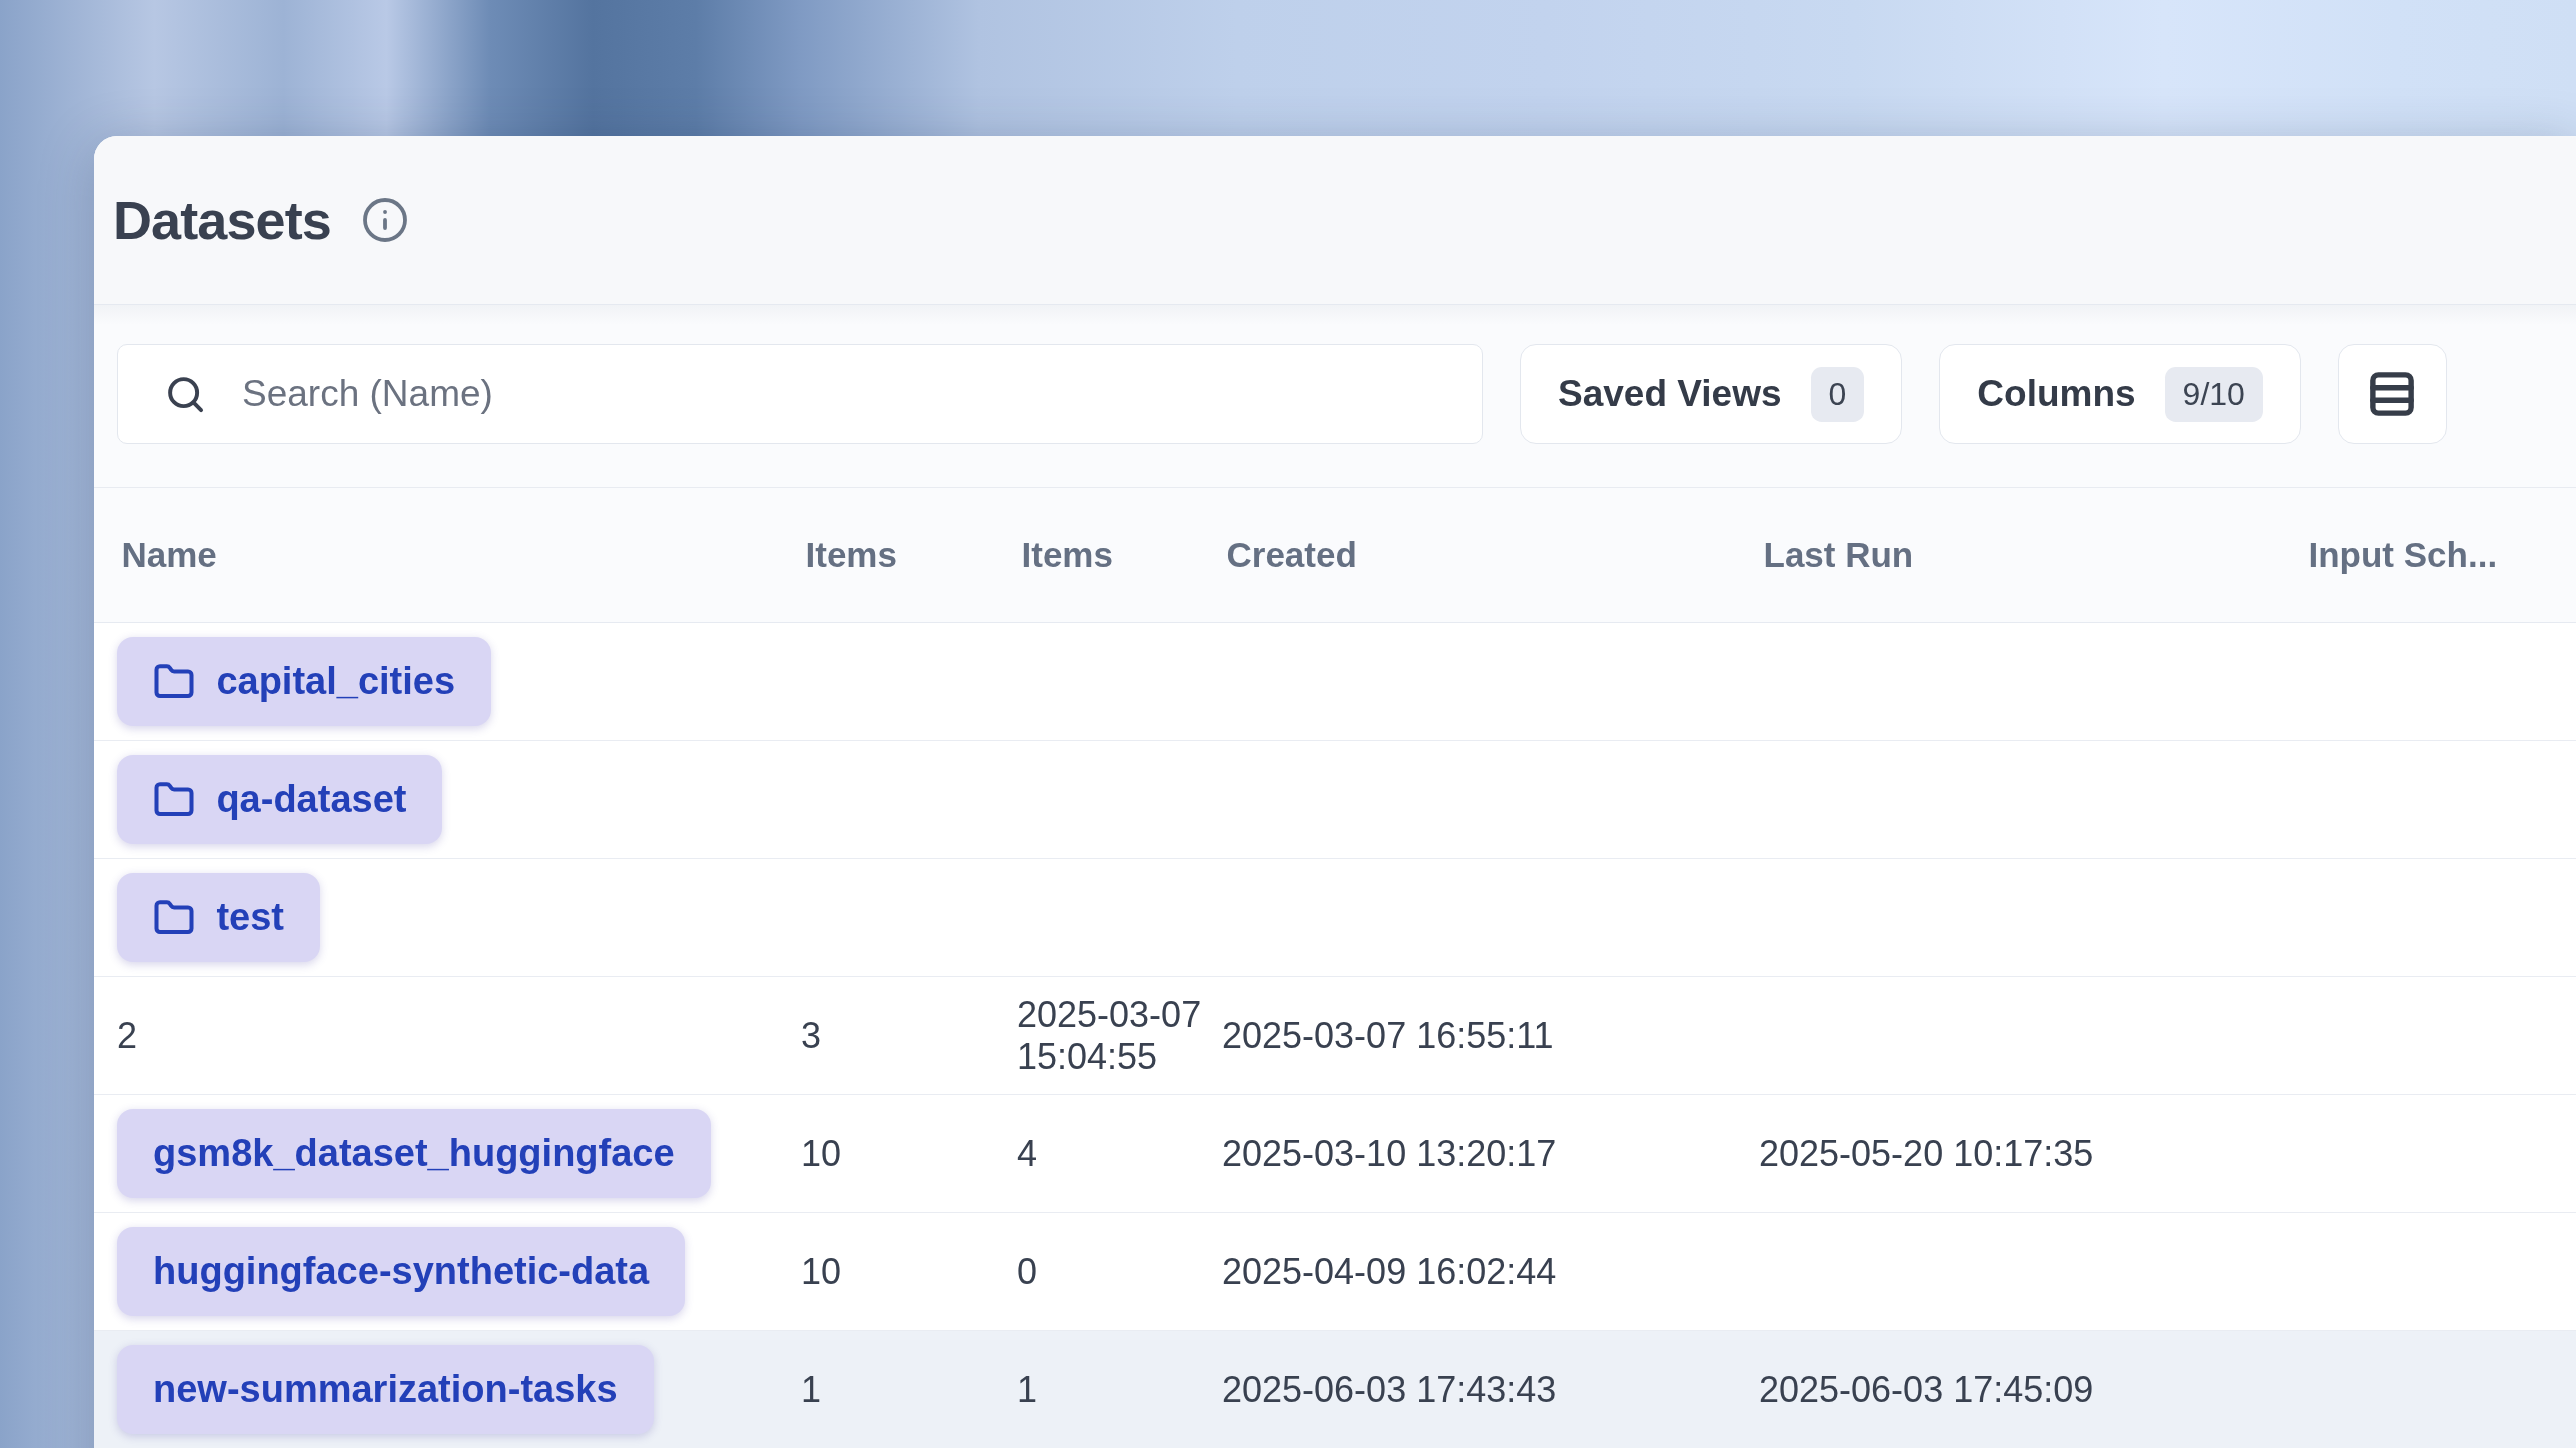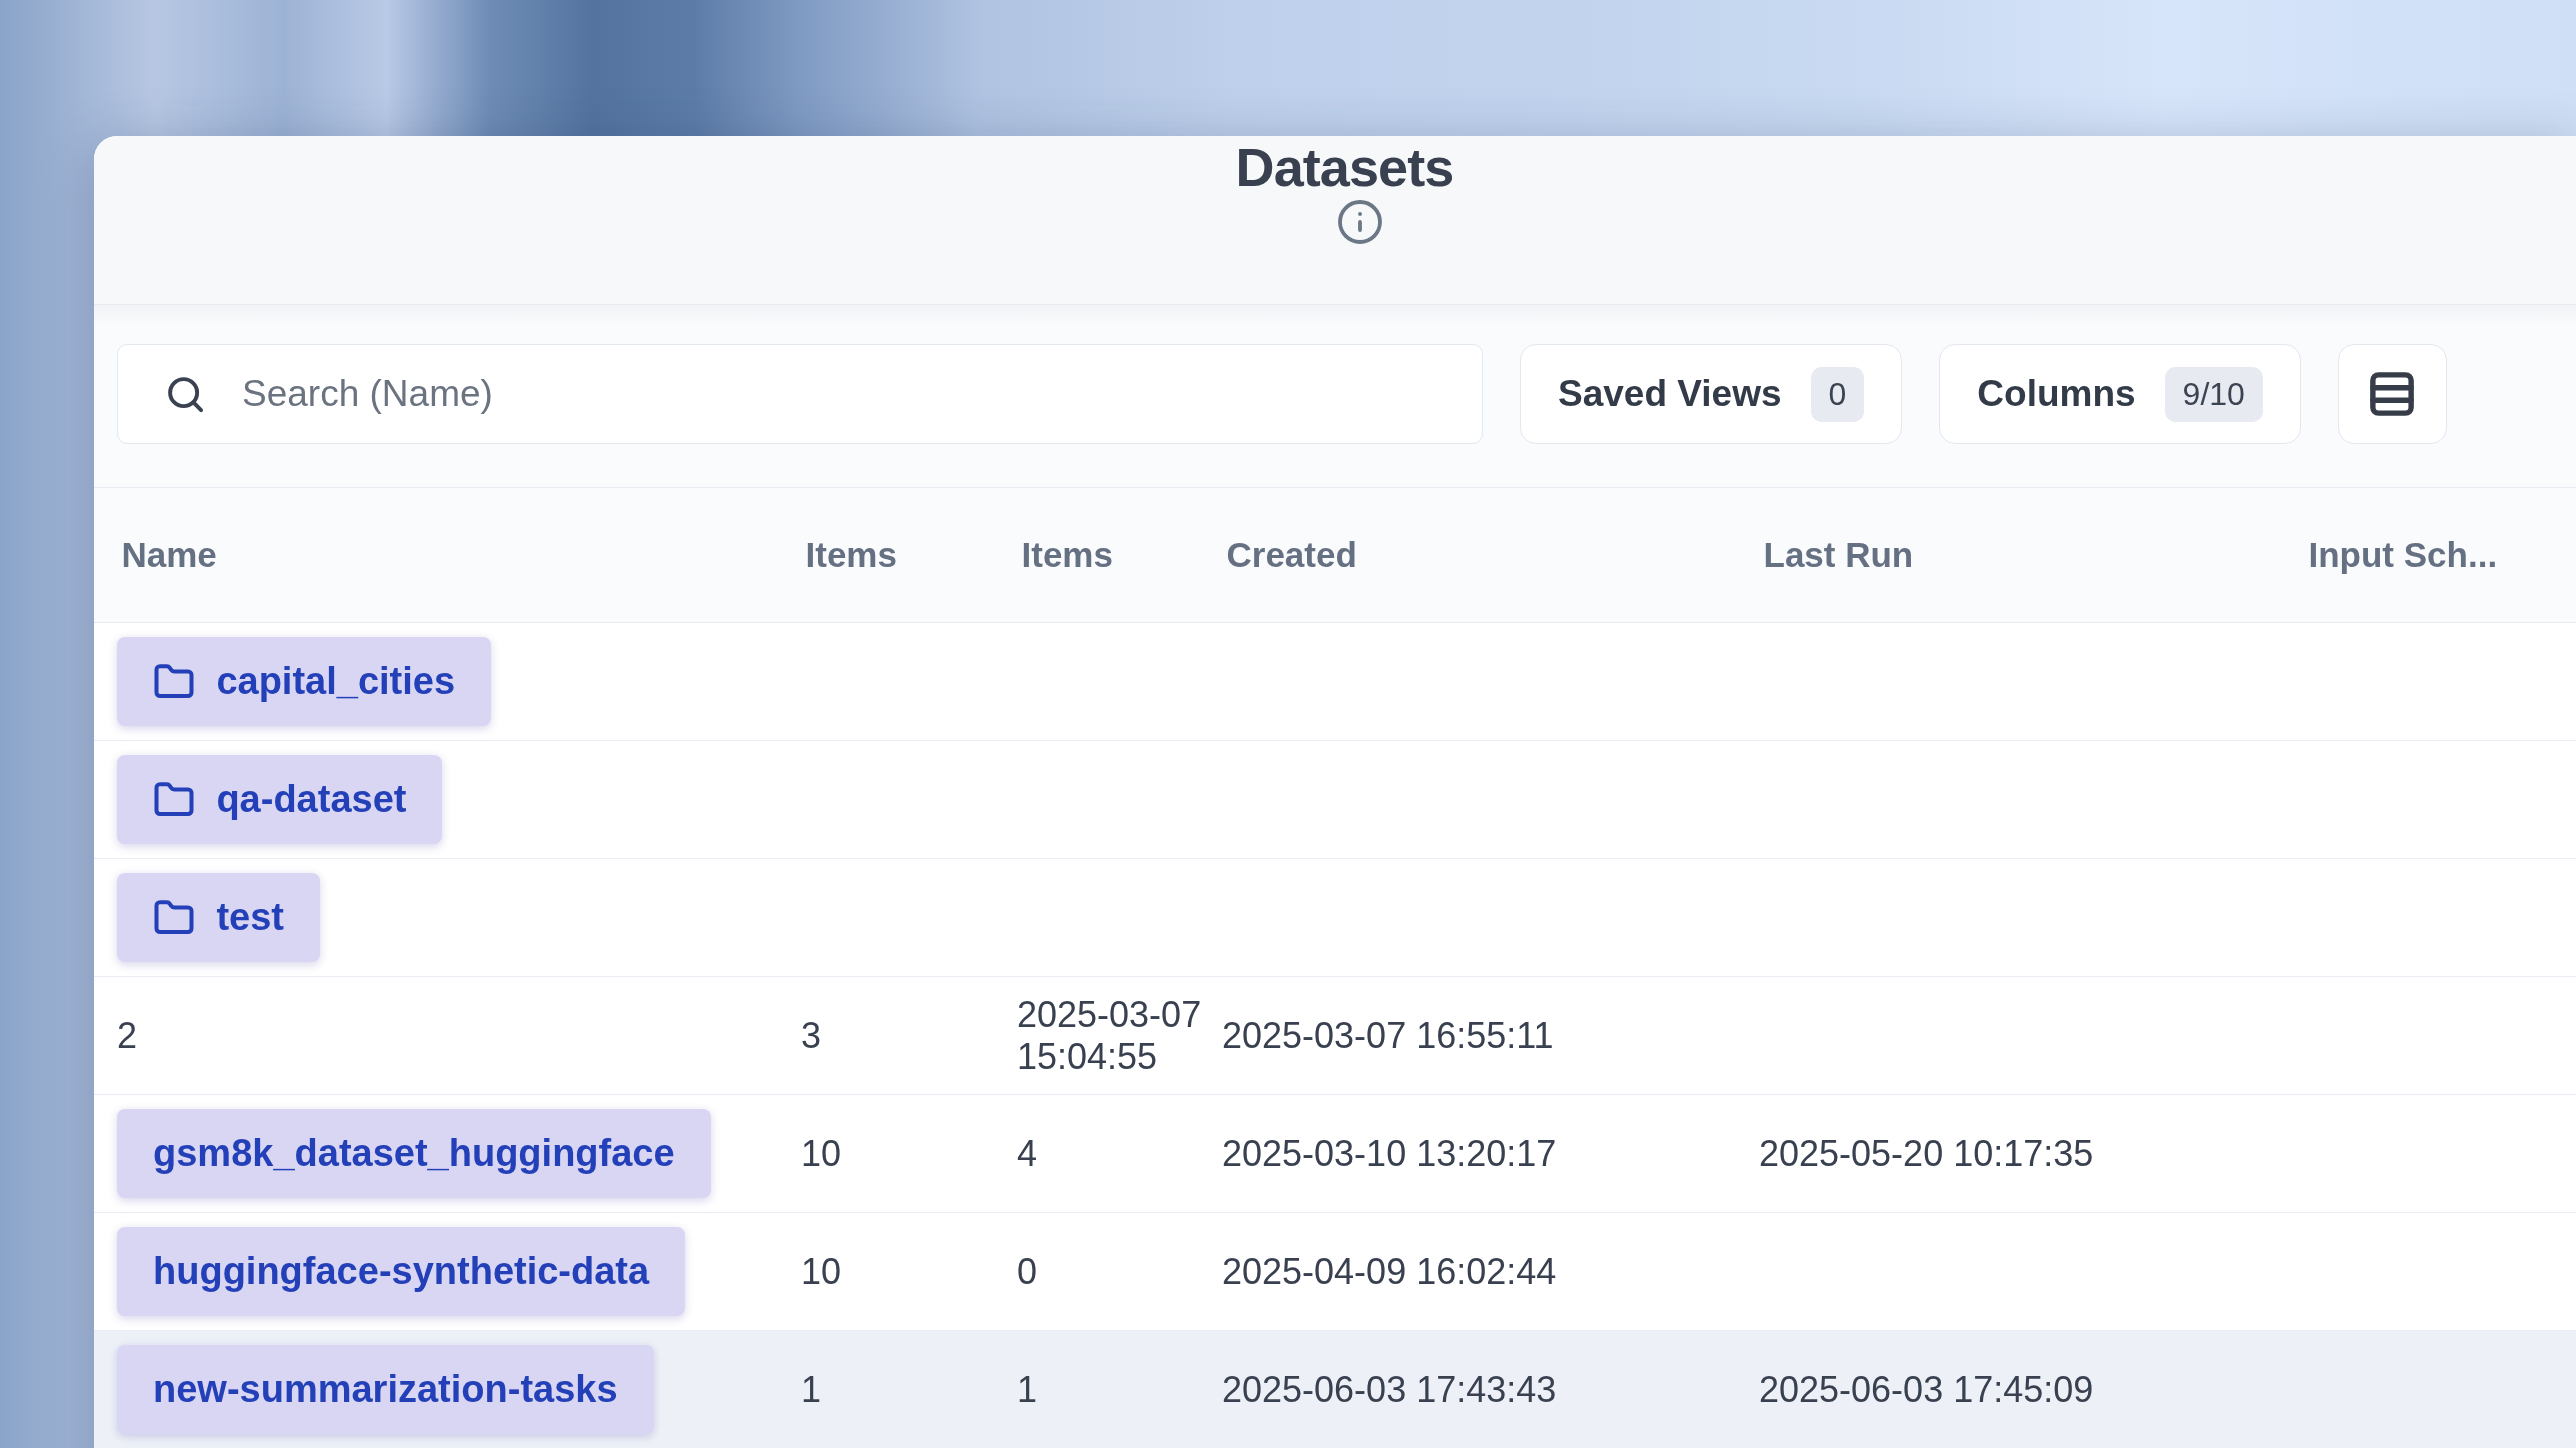--- a/index.html
+++ b/index.html
@@ -22,21 +22,20 @@
     border-top-left-radius:23px;
     box-shadow:0 9px 54px rgba(25,45,85,.28);
     overflow:hidden;
   }
 
   
   .titlebar {
     height:169px; display:flex; align-items:center;
     padding-left:19px; background:#f7f8fa;
     border-bottom:1.8px solid #e5e9f0;
-    flex-direction:column;
   }
   .page-title { font-size:54px; font-weight:700; color:#394150; letter-spacing:-0.9px; }
   .info-btn { margin-left:30px; width:48px; height:48px; color:#6b7686; background:none; border:none; cursor:pointer; display:flex; align-items:center; justify-content:center; }
   .info-btn svg { width:48px; height:48px; }
   .titlebar-shadow { height:19.6px; background:linear-gradient(180deg, rgba(40,60,90,.045), rgba(40,60,90,0)); }
 
   
   .toolbar {
     display:flex; align-items:center; gap:37px;
     margin-top:19.6px; padding-left:23px; height:100px;
@@ -74,21 +73,21 @@
   .thead {
     height:136px; border-top:1.8px solid #e8ebf1; border-bottom:1.8px solid #e6eaf1;
     color:#657083; font-size:35px; font-weight:600;
   }
   .th { cursor:pointer; padding-left:4.5px; }
   .trow { height:118px; background:#ffffff; border-bottom:1.8px solid #e9ecf2; cursor:pointer; }
   .trow.highlighted { background:#edf1f7; }
   .cell { font-size:36px; color:#394150; }
   .chip {
     display:inline-flex; align-items:center; gap:21.4px;
-    height:89px; padding:0 36px; border-radius:8px;
+    height:89px; padding:0 36px; border-radius:16px;
     background:#d9d6f4; color:#2340b8;
     font-size:38px; font-weight:700; cursor:pointer;
     box-shadow:0 2.7px 8px rgba(80,72,170,.22);
     white-space:nowrap;
   }
   .chip svg { width:42px; height:42px; flex:none; }
 </style>
 </head>
 <body>
 

